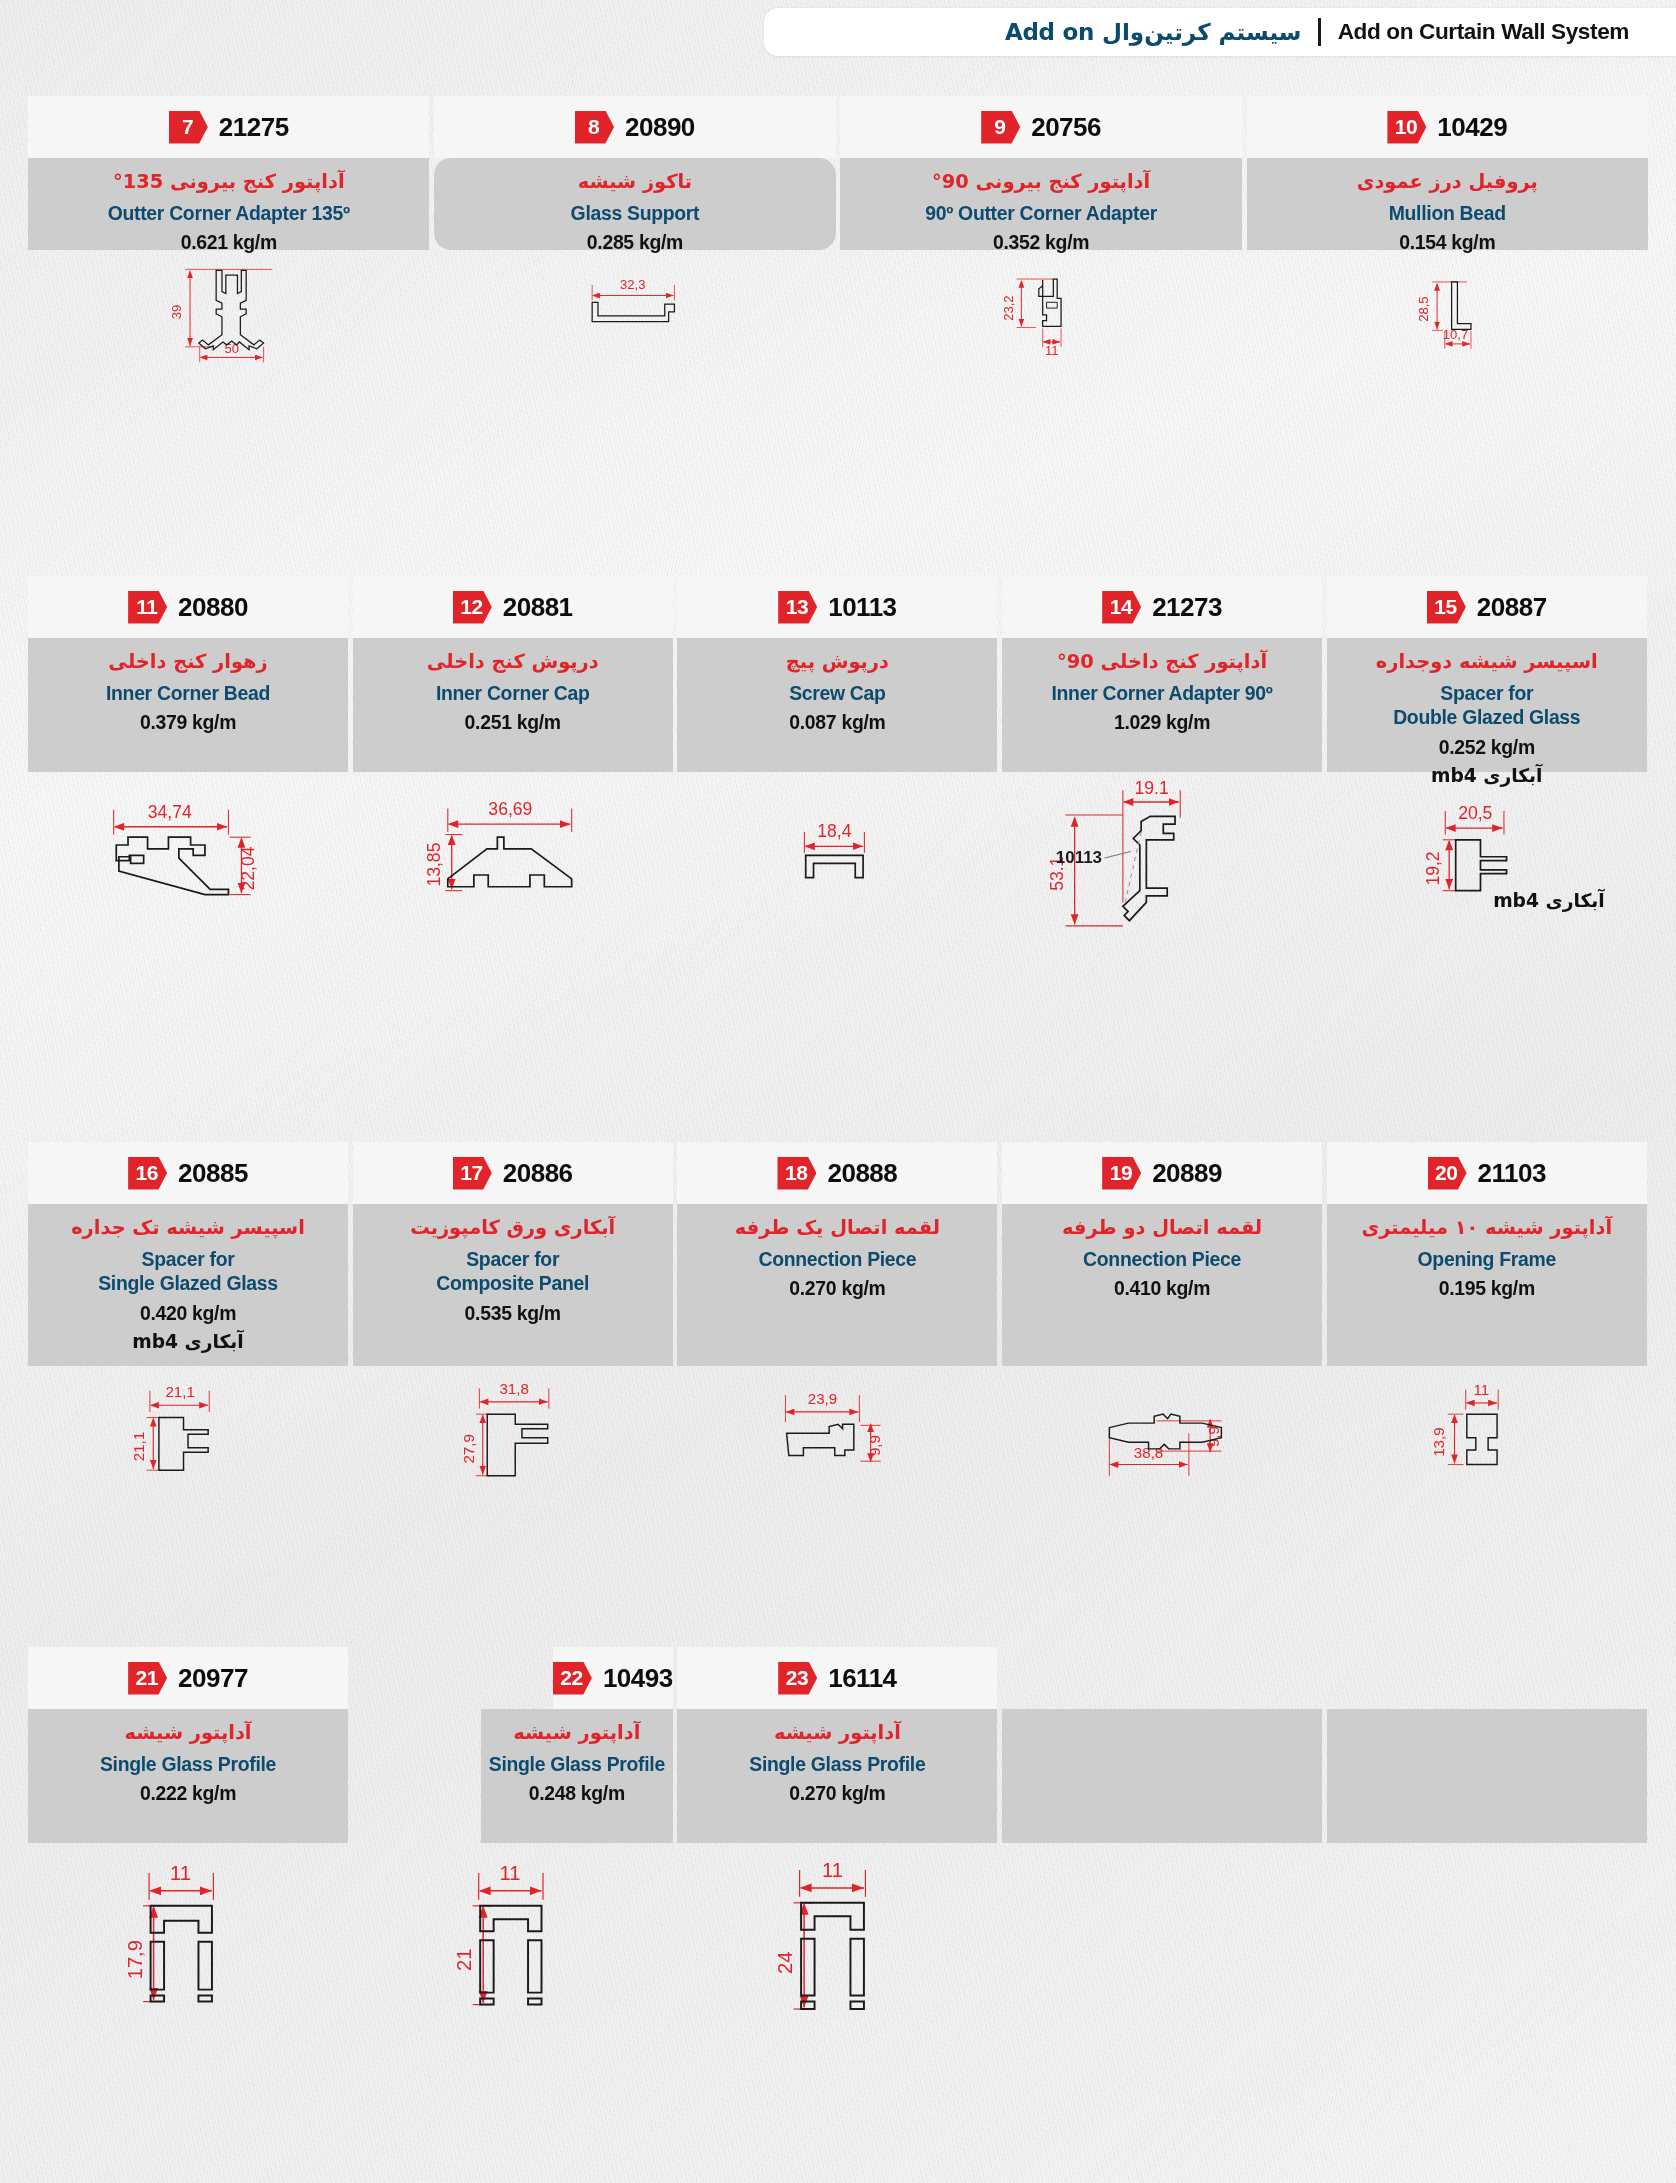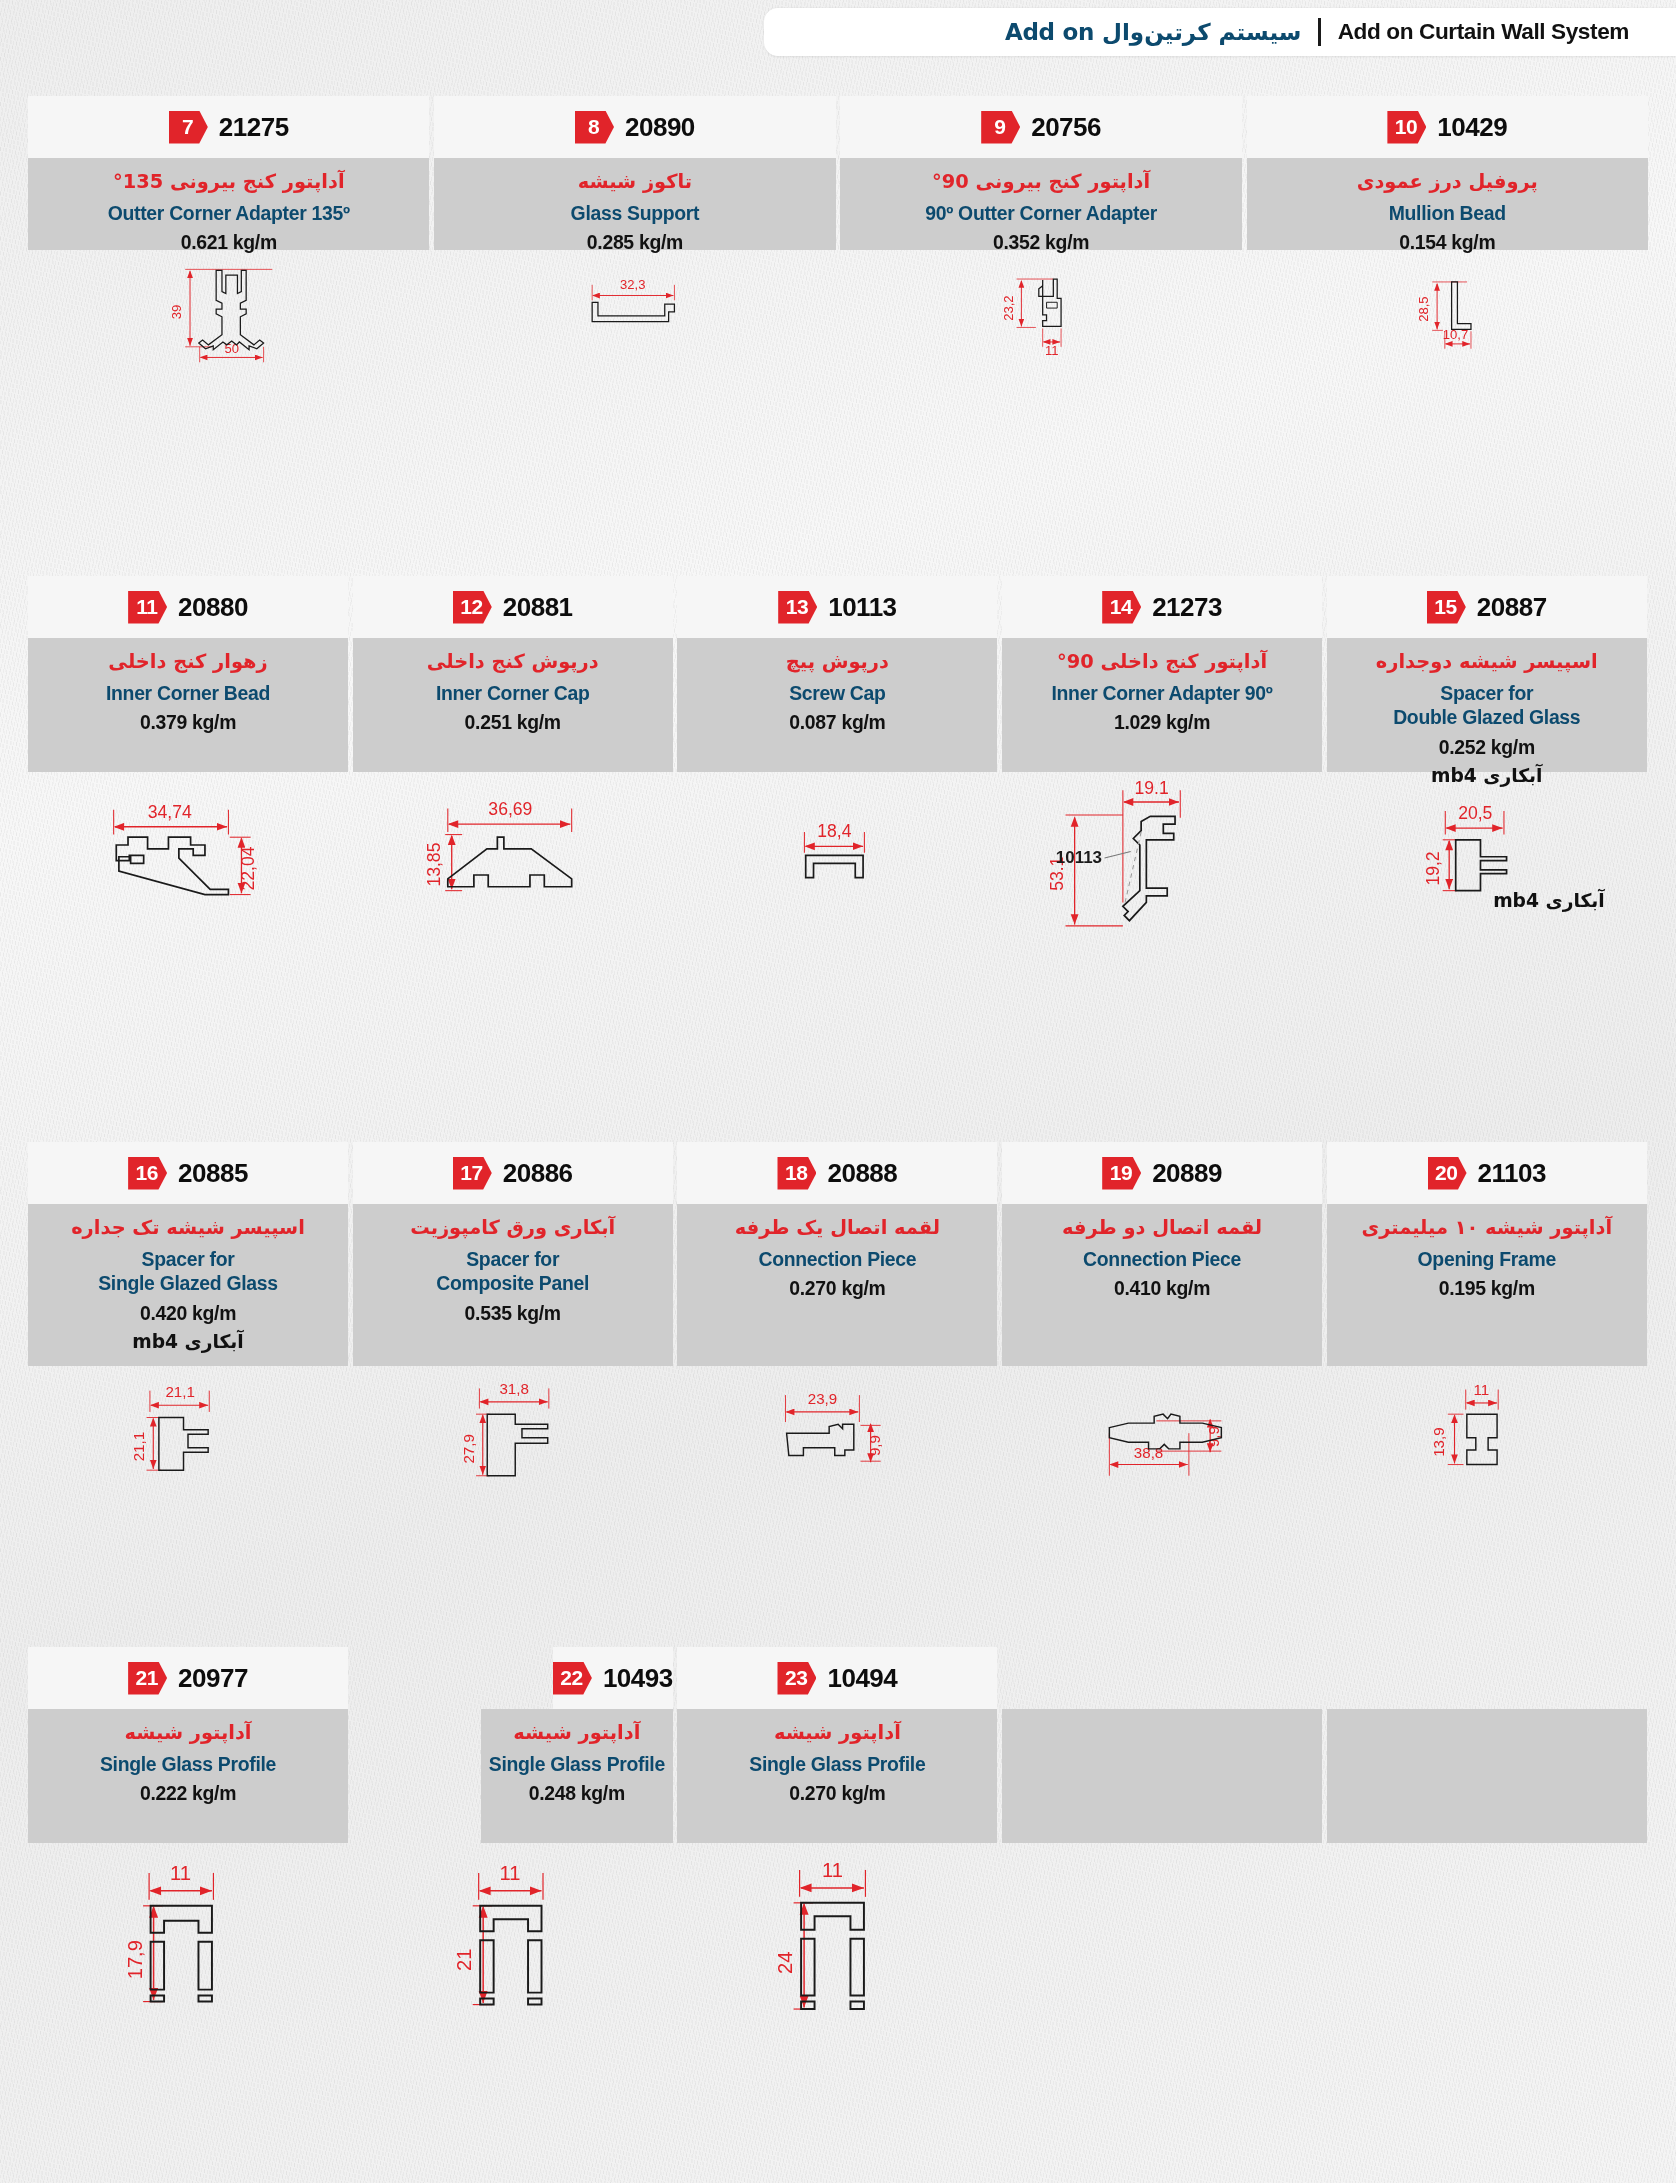--- a/index.html
+++ b/index.html
@@ -231,21 +231,21 @@
           <text x="216" y="212" fill="#e1242a" font-size="27" font-weight="400" font-family="Liberation Sans, sans-serif" text-anchor="middle">50</text>
     <path d="M196,42 L196,86 L204,90 L204,52 L228,52 L228,90 L236,86 L236,42 L246,42 L246,104 L234,110 L234,122 L246,122 L246,132 L234,138 L234,175 L262,196 L274,186 L282,192 L268,204 L252,198 L252,206 L232,190 L226,196 L216,188 L206,196 L198,190 L178,206 L178,198 L162,204 L148,192 L156,186 L168,196 L196,175 L196,138 L184,132 L184,122 L196,122 L196,110 L184,104 L184,42 Z" fill="none" stroke="#1a1a1a" stroke-width="2.6" stroke-linejoin="miter"></path>
             </svg>
           </div>
         </div>
         <div class="card" style="width: 402px;">
           <div class="code-strip" style="height: 62px;">
             <span class="badge">8</span>
             <span class="code-num">20890</span>
           </div>
-          <div class="desc-block" style="height: 92px;">
+          <div class="desc-block" style="height: 92px; border-radius: 17px;">
             <div class="title-fa">تاکوز شیشه</div>
             <div>
               <div class="title-en">Glass Support</div>
             </div>
             <div class="weight">0.285 kg/m</div>
           </div>
           <div class="draw-area" style="height: 121px;">
             <svg viewBox="0 0 420 250" preserveAspectRatio="xMidYMid meet">
         <defs>
     <marker id="ahr0c1" markerWidth="9" markerHeight="9" refX="8" refY="3" orient="auto">
@@ -747,21 +747,21 @@
               <line x1="152" y1="216" x2="178" y2="216" stroke="#e1242a" stroke-width="1.6"></line>
     <line x1="166" y1="86" x2="166" y2="214" stroke="#e1242a" stroke-width="2" marker-start="url(#ahrr3c1)" marker-end="url(#ahr3c1)"></line>
           <text x="150" y="156" fill="#e1242a" font-size="27" font-weight="400" font-family="Liberation Sans, sans-serif" text-anchor="middle" transform="rotate(-90 150 156)">21</text>
     <path d="M162,84 L244,84 L244,118 L226,118 L226,102 L180,102 L180,118 L162,118 Z M162,130 L180,130 L180,200 L162,200 Z M226,130 L244,130 L244,200 L226,200 Z M162,208 L180,208 L180,216 L162,216 Z M226,208 L244,208 L244,216 L226,216 Z" fill="none" stroke="#1a1a1a" stroke-width="2.6" stroke-linejoin="miter"></path>
             </svg>
           </div>
         </div>
         <div class="card" style="width: 320px;">
           <div class="code-strip" style="height: 62px;">
             <span class="badge">23</span>
-            <span class="code-num">10494</span>
+            <span class="code-num">16114</span>
           </div>
           <div class="desc-block" style="height: 134px;">
             <div class="title-fa">آداپتور شیشه</div>
             <div>
               <div class="title-en">Single Glass Profile</div>
             </div>
             <div class="weight">0.270 kg/m</div>
           </div>
           <div class="draw-area" style="height: 187px;">
             <svg viewBox="0 0 420 250" preserveAspectRatio="xMidYMid meet">

